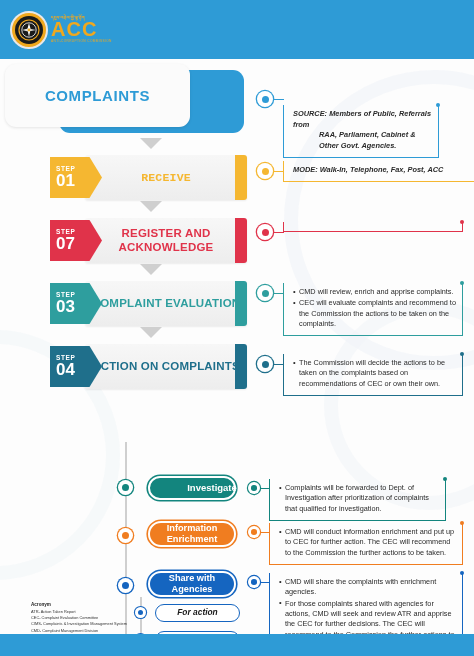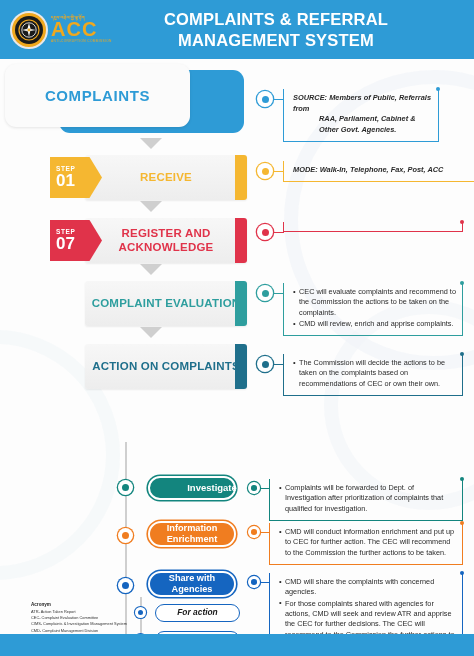--- a/index.html
+++ b/index.html
@@ -190,46 +190,45 @@
           <polygon points="4,11 10,9.4 18,11 10,12.6" fill="#e2e2e2"></polygon>
           <circle cx="11" cy="11" r="1.4" fill="#f0a81e"></circle>
         </svg>
       </div>
       <div class="logo-text">
         <div class="logo-dz">དངུལ་འབྲེལ་གྱི་ལྟ་རྟོག</div>
         <div class="logo-acc">ACC</div>
         <div class="logo-sub">ANTI-CORRUPTION COMMISSION</div>
       </div>
     </div>
-    <div class="title">COMPLAINTS &amp; REFERRAL MANAGEMENT SYSTEM</div>
   </div>
 
   <div class="stage">
 
     <div class="hero-outer"></div>
     <div class="hero-inner">
       <span class="hero-label">COMPLAINTS</span>
     </div>
     <div class="down-arrow" style="left:140px; top:79px;"></div>
 
     <div class="bullet-node" style="left:257px; top:32px; box-shadow:0 0 0 1.3px #2e9bd6;">
       <i style="background:#2e9bd6;"></i>
     </div>
     <div class="stub" style="left:273px; top:40px; width:11px; background:#2e9bd6;"></div>
-    <div class="callout" style="left:283px; top:30px; width:156px; border-color:#2e9bd6;">
+    <div class="callout" style="left:283px; top:46px; width:156px; border-color:#2e9bd6;">
       <span class="cap" style="background:#2e9bd6;"></span>
       <p class="plain">
         <span>SOURCE: Members of Public, Referrals from</span>
         <span class="ind">RAA, Parliament, Cabinet  &amp;  Other Govt. Agencies.</span>
       </p>
     </div>
 
     <div class="stepbar" style="top:96px;">
       <div class="body">
-        <span class="sttl" style="color:#f5b731;">RECEIVE</span>
+        <span class="sttl" style="color:#f5b731;font-family:Liberation Mono, monospace;">RECEIVE</span>
       </div>
       <div class="endcap" style="background:#f5b731;"></div>
       <div class="badge" style="background:#f5b731;">
         <span class="k">STEP</span>
         <span class="n">01</span>
       </div>
     </div>
     <div class="down-arrow" style="left:140px; top:142px;"></div>
 
     <div class="bullet-node" style="left:257px; top:104px; box-shadow:0 0 0 1.3px #f5b731;">
@@ -261,40 +260,48 @@
     <div class="stub" style="left:273px; top:173px; width:11px; background:#e0334a;"></div>
     <div class="callout" style="left:283px; top:163px; width:180px; border-color:#e0334a;">
       <span class="cap" style="background:#e0334a;"></span>
     </div>
 
     <div class="stepbar" style="top:222px;">
       <div class="body">
         <span class="sttl" style="color:#2e9e9e;">COMPLAINT EVALUATION</span>
       </div>
       <div class="endcap" style="background:#2e9e9e;"></div>
+      <div class="badge" style="background:#2e9e9e;">
+        <span class="k">STEP</span>
+        <span class="n">03</span>
+      </div>
     </div>
     <div class="down-arrow" style="left:140px; top:268px;"></div>
 
     <div class="bullet-node" style="left:257px; top:226px; box-shadow:0 0 0 1.3px #2e9e9e;">
       <i style="background:#2e9e9e;"></i>
     </div>
     <div class="stub" style="left:273px; top:234px; width:11px; background:#2e9e9e;"></div>
     <div class="callout" style="left:283px; top:224px; width:180px; border-color:#2e9e9e;">
       <span class="cap" style="background:#2e9e9e;"></span>
       <ul>
+        <li>CMD will review, enrich and apprise complaints.</li>
         <li>CEC will evaluate complaints and recommend to the Commission the actions to be taken on the complaints.</li>
-        <li>CMD will review, enrich and apprise complaints.</li>
       </ul>
     </div>
 
     <div class="stepbar" style="top:285px;">
       <div class="body">
         <span class="sttl" style="color:#1f6f8b;">ACTION ON COMPLAINTS</span>
       </div>
       <div class="endcap" style="background:#1f6f8b;"></div>
+      <div class="badge" style="background:#1f6f8b;">
+        <span class="k">STEP</span>
+        <span class="n">04</span>
+      </div>
     </div>
 
     <div class="bullet-node" style="left:257px; top:297px; box-shadow:0 0 0 1.3px #1f6f8b;">
       <i style="background:#1f6f8b;"></i>
     </div>
     <div class="stub" style="left:273px; top:305px; width:11px; background:#1f6f8b;"></div>
     <div class="callout" style="left:283px; top:295px; width:180px; border-color:#1f6f8b;">
       <span class="cap" style="background:#1f6f8b;"></span>
       <ul>
         <li>The Commission will decide the actions to be taken on the complaints based on recommendations of CEC or own their own.</li>
@@ -306,21 +313,21 @@
     <div class="spine-dot" style="left:118px; top:421px; box-shadow:0 0 0 1.3px #13857e;">
       <i style="background:#13857e;"></i>
     </div>
     <div class="pill filled" style="left:148px; top:417px; width:88px; height:24px; background:#13857e; color:#13857e; font-size:9.5px;">
       <span style="color:#fff;margin-left:40px;">Investigate</span>
     </div>
     <div class="bullet-node sm" style="left:248px; top:423px; box-shadow:0 0 0 1.2px #13857e;">
       <i style="background:#13857e;"></i>
     </div>
     <div class="stub" style="left:260px; top:429px; width:10px; background:#13857e;"></div>
-    <div class="callout" style="left:269px; top:420px; width:194px; border-color:#13857e;">
+    <div class="callout" style="left:269px; top:420px; width:177px; border-color:#13857e;">
       <span class="cap" style="background:#13857e;"></span>
       <ul>
         <li>Complaints will be forwarded to Dept. of Investigation after prioritization of complaints that qualified for investigation.</li>
       </ul>
     </div>
 
     <div class="spine-dot" style="left:118px; top:469px; box-shadow:0 0 0 1.3px #f07d20;">
       <i style="background:#f07d20;"></i>
     </div>
     <div class="pill filled" style="left:148px; top:462px; width:88px; height:26px; background:#f07d20; color:#f07d20; font-size:9.2px;">
@@ -343,21 +350,21 @@
     <div class="pill filled" style="left:148px; top:512px; width:88px; height:26px; background:#1565c0; color:#1565c0; font-size:9.2px;">
       <span style="color:#fff;">Share with Agencies</span>
     </div>
     <div class="bullet-node sm" style="left:248px; top:517px; box-shadow:0 0 0 1.2px #1565c0;">
       <i style="background:#1565c0;"></i>
     </div>
     <div class="stub" style="left:260px; top:523px; width:10px; background:#1565c0;"></div>
     <div class="callout" style="left:269px; top:514px; width:194px; border-color:#1565c0;">
       <span class="cap" style="background:#1565c0;"></span>
       <ul>
-        <li>CMD will share the complaints with concerned agencies.</li>
+        <li>CMD will share the complaints with enrichment agencies.</li>
         <li>For those complaints shared with agencies for actions, CMD will seek and review ATR and apprise the CEC for further decisions. The CEC will recommend to the Commission the further actions to be taken.</li>
       </ul>
     </div>
 
     <div class="sub-branch" style="left:140px; top:538px; height:44px;"></div>
 
     <div class="spine-dot sm" style="left:135px; top:548px; box-shadow:0 0 0 1.1px #1565c0;">
       <i style="background:#1565c0;"></i>
     </div>
     <div class="pill outline" style="left:155px; top:545px; width:85px; height:18px; font-size:8.4px; border-color:#1565c0;">

